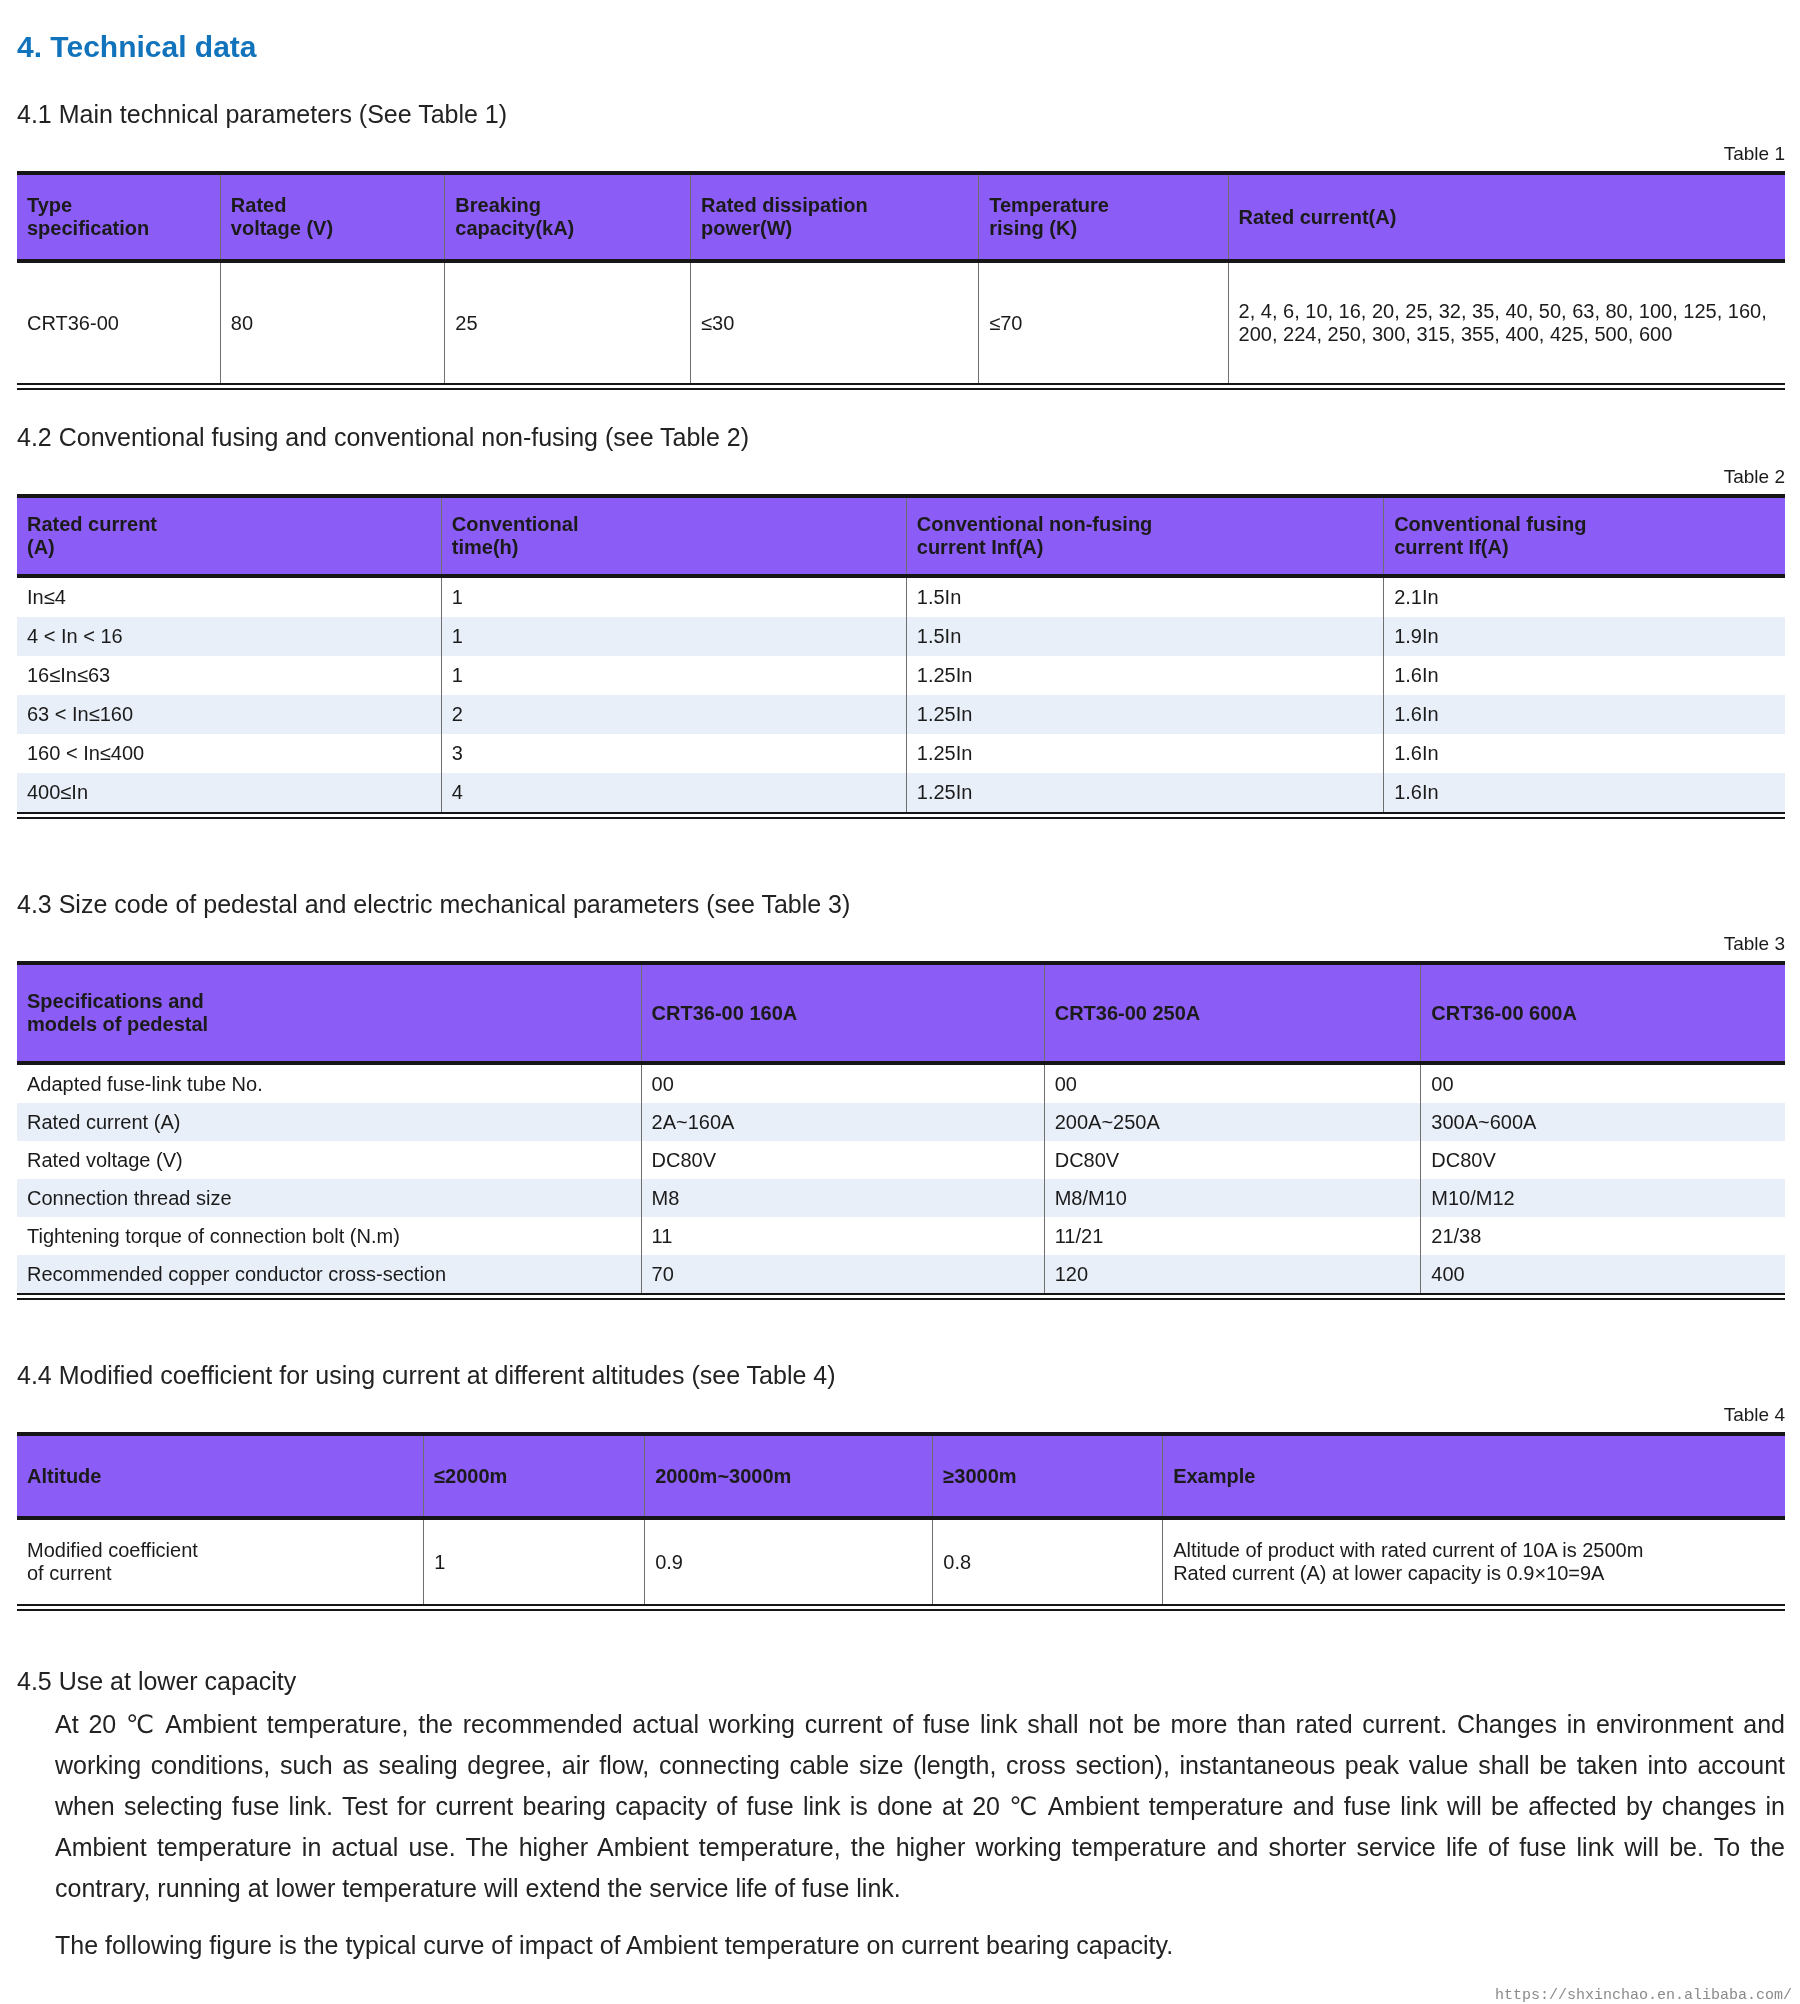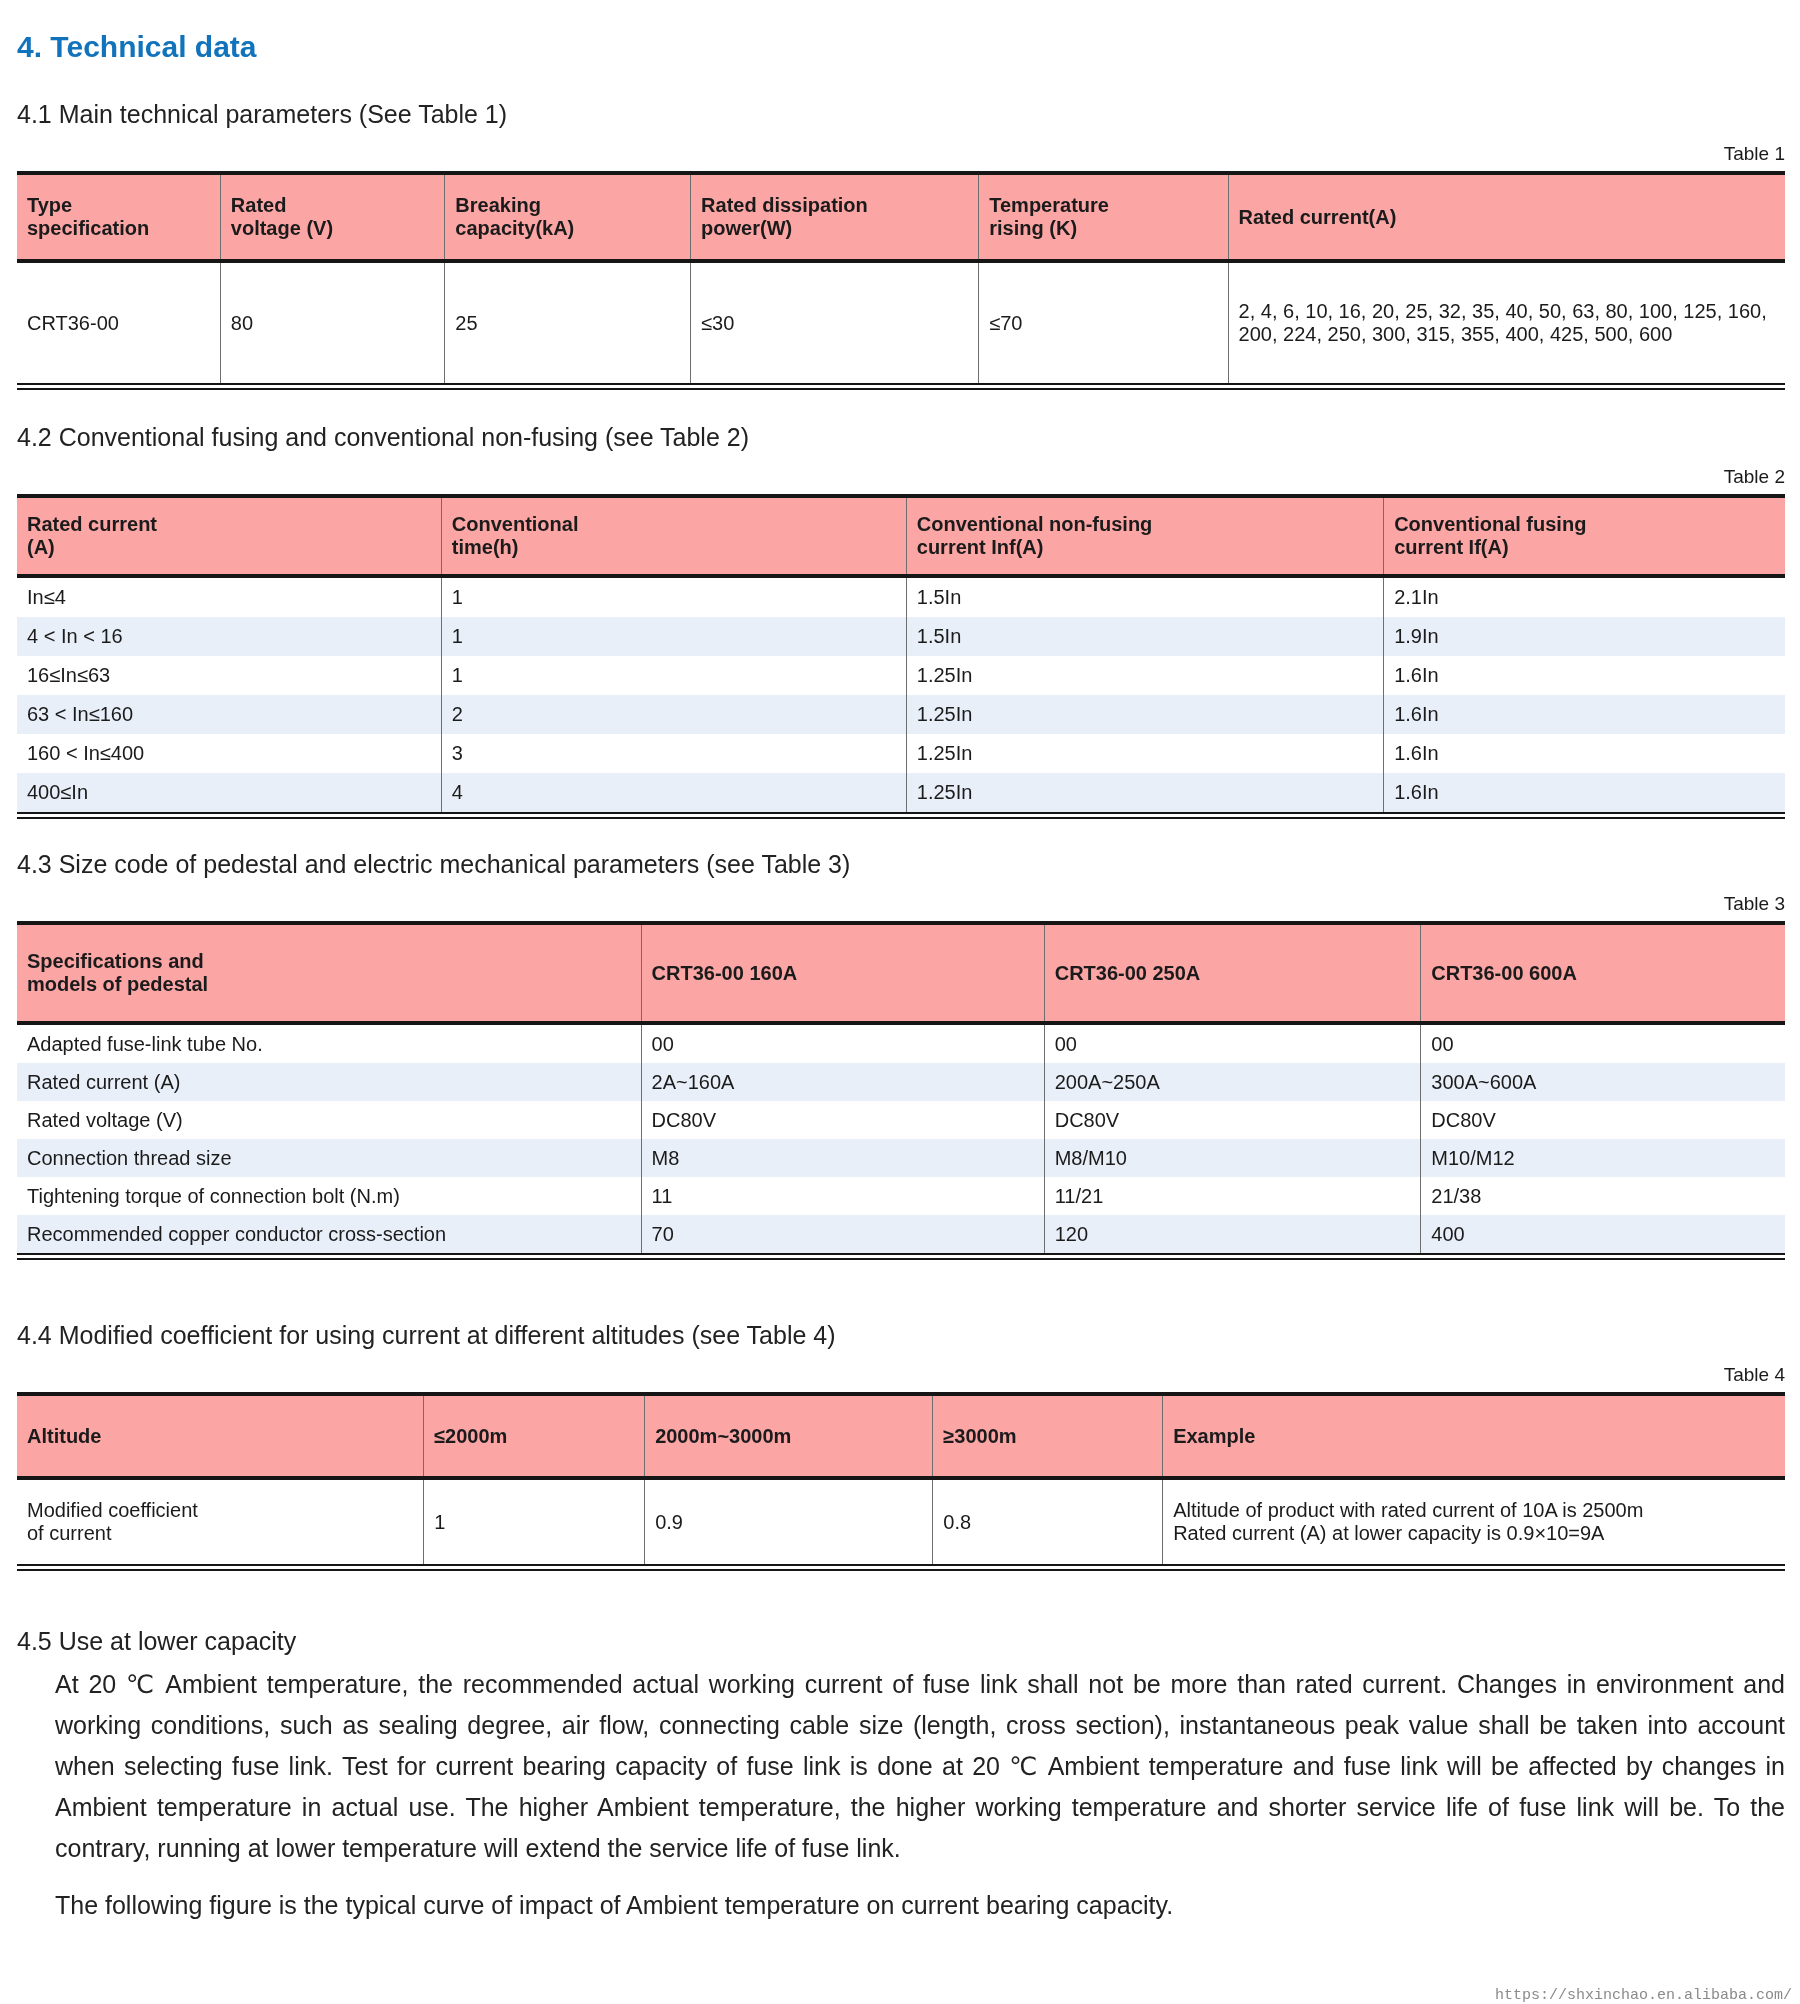--- a/index.html
+++ b/index.html
@@ -25,35 +25,35 @@
     width:100%;border-collapse:collapse;table-layout:fixed;
     border-top:4px solid #161616;border-bottom:7px double #161616;
   }
   th,td{
     text-align:left;vertical-align:middle;
     font-size:20px;padding:4px 10px;
     border-left:1px solid #6e6e6e;
     white-space:pre-line;overflow:hidden;
   }
   th:first-child,td:first-child{border-left:none}
-  thead tr{background:#fca5a5}
+  thead tr{background:#8b5cf6}
   thead th{font-weight:bold;border-bottom:4px solid #161616}
   tbody tr:nth-child(even){background:#e9eff9}
 
   .t1 thead th{height:76px}
   .t1 tbody td{height:112px}
   .t2 thead th{height:68px}
   .t2 tbody td{height:31px}
   .t3 thead th{height:88px}
   .t3 tbody td{height:30px}
   .t4 thead th{height:72px}
   .t4 tbody td{height:76px}
 
   .sec-42{margin-top:32px}
-  .sec-43{margin-top:30px}
+  .sec-43{margin-top:70px}
   .sec-44{margin-top:60px}
   .sec-45{margin-top:55px}
 
   .body-par{
     margin:8px 0 0 38px;font-size:25px;line-height:41px;
     text-align:justify;color:#222;
   }
   .closing-par{
     margin:16px 0 0 38px;font-size:25px;line-height:41px;color:#222;
   }

